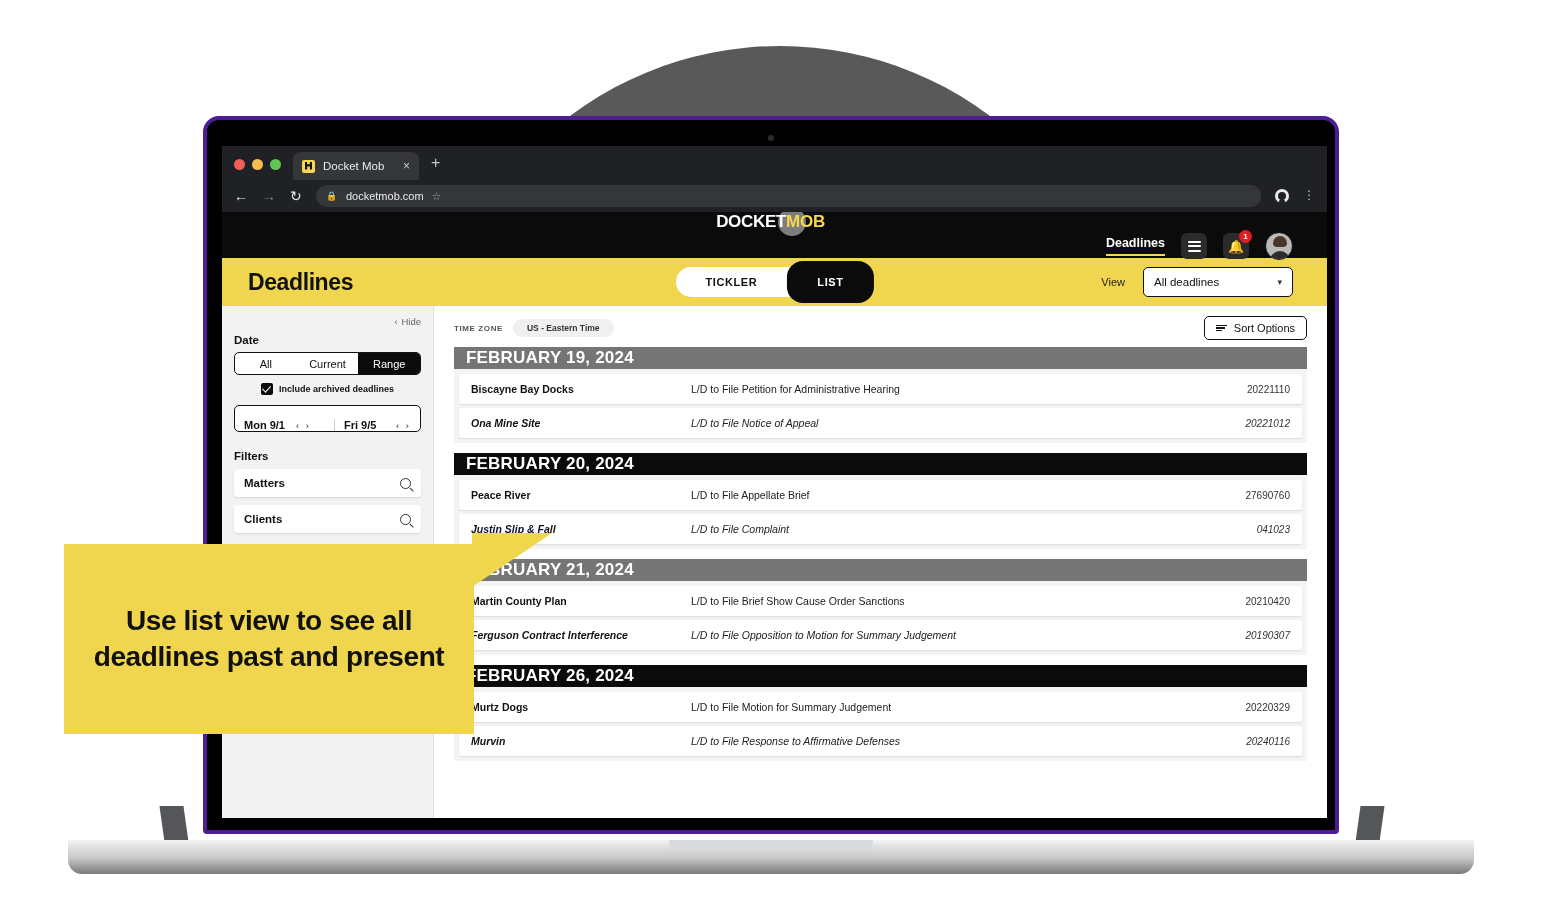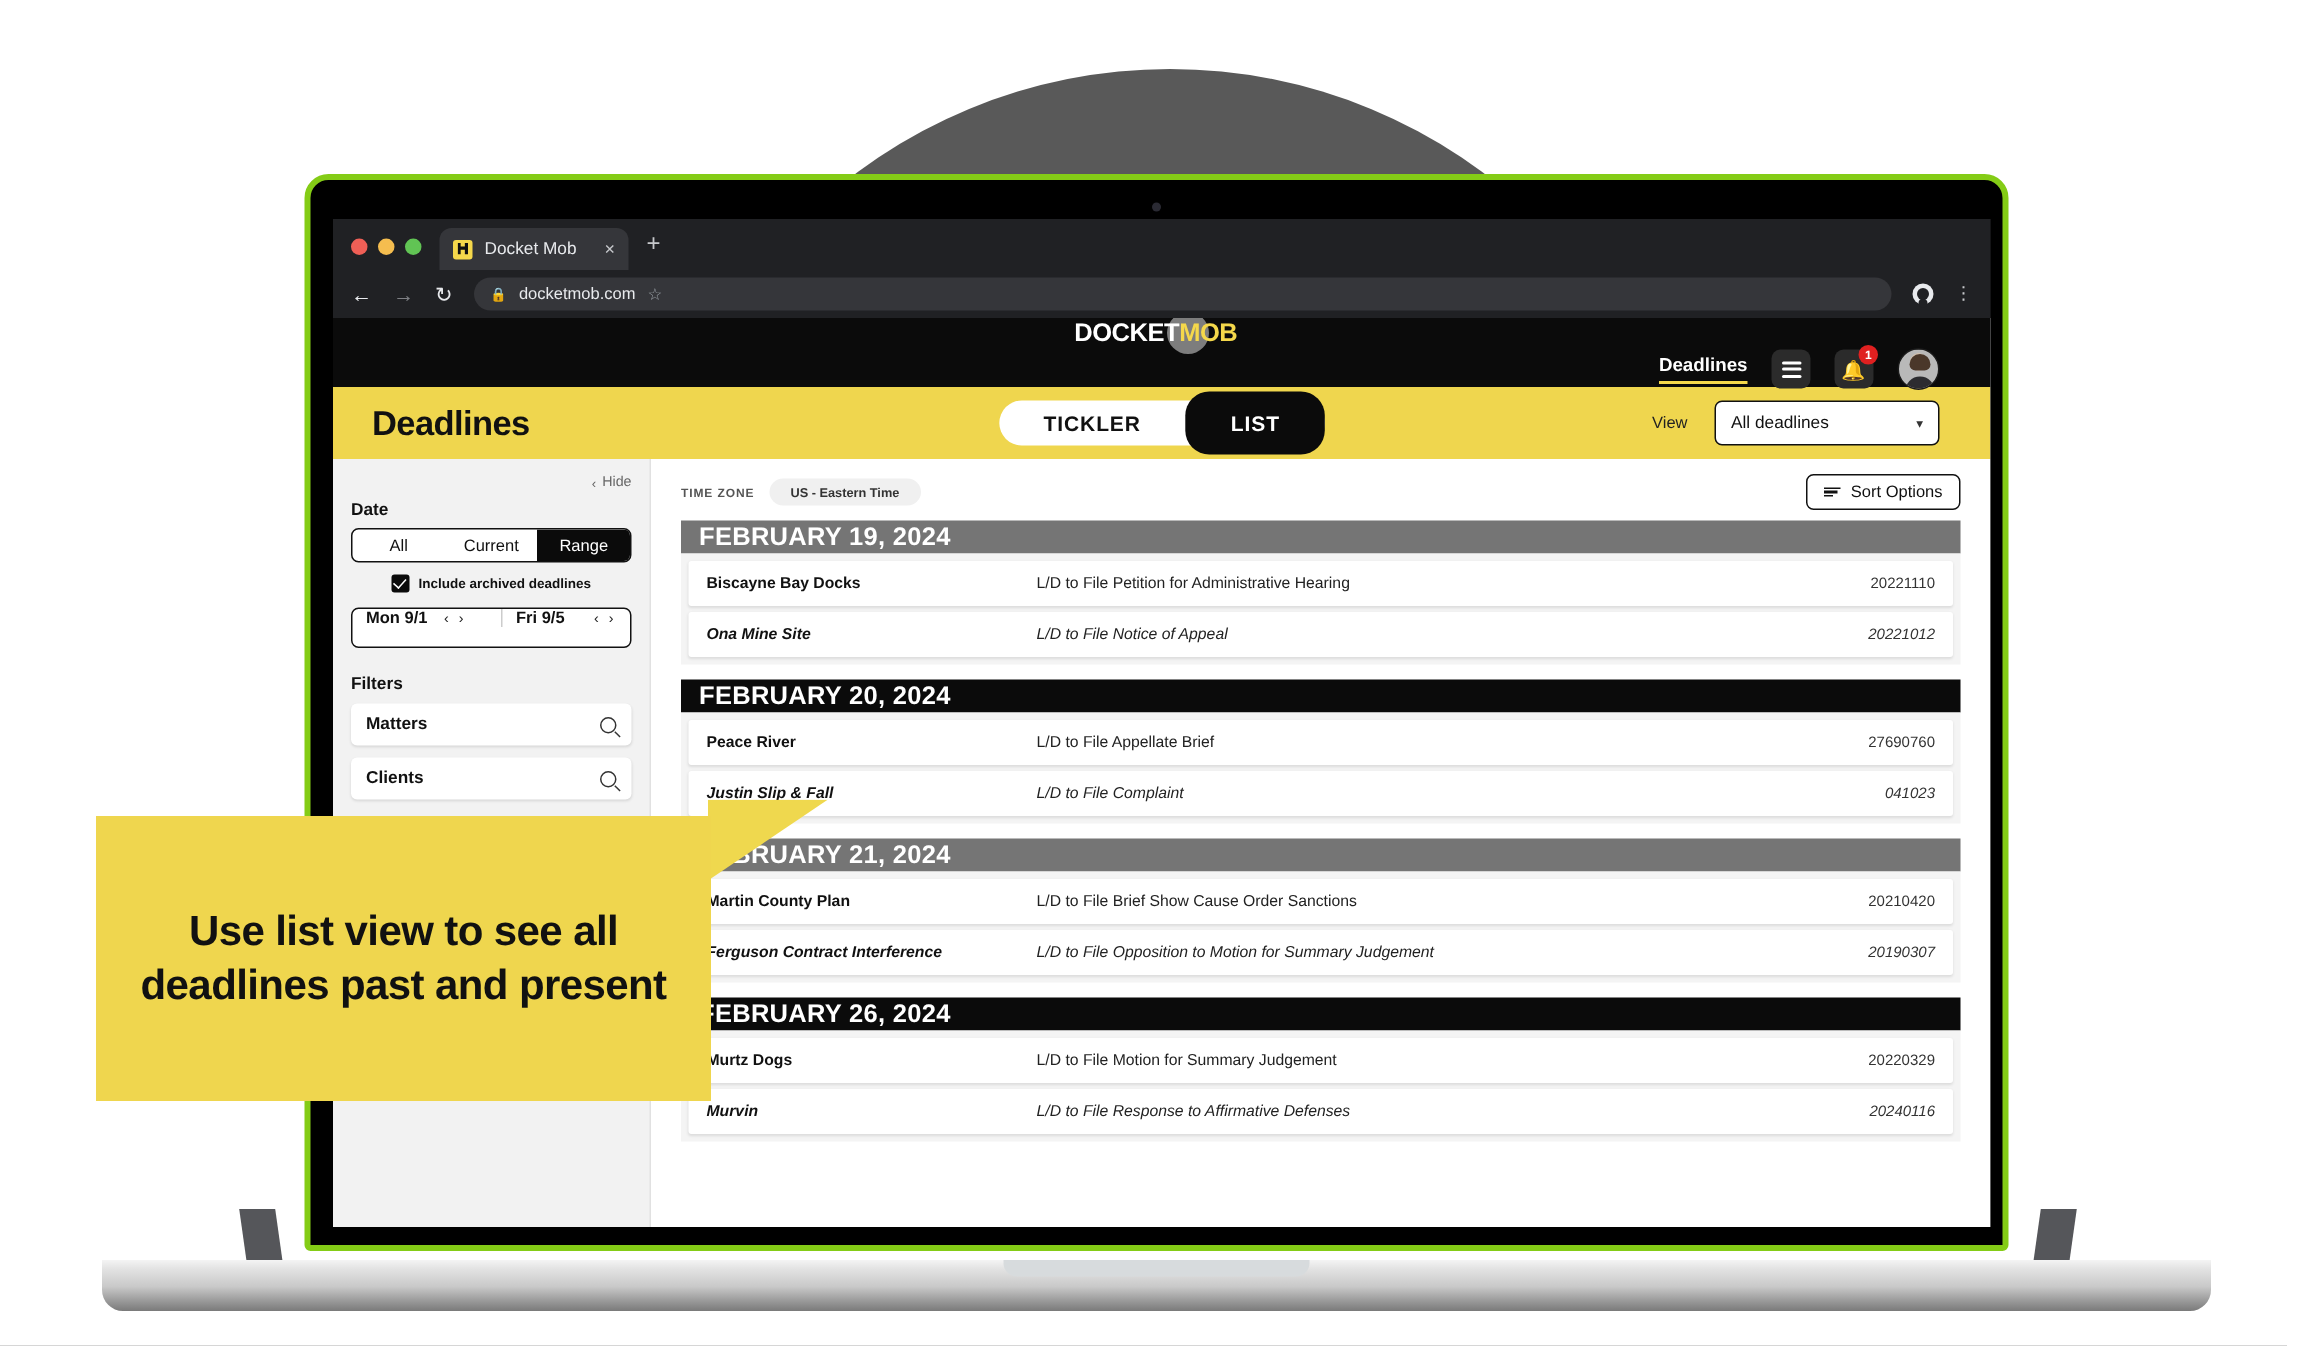--- a/index.html
+++ b/index.html
@@ -19,21 +19,21 @@
     border-radius: 50%;
     background: #595959;
   }
 
   
   .laptop-lid {
     position: absolute;
     left: 203px; top: 116px;
     width: 1136px; height: 718px;
     background: #000;
-    border: 4px solid #84cc16;
+    border: 4px solid #4c1d95;
     border-radius: 16px 16px 4px 4px;
     overflow: hidden;
   }
   .webcam {
     position: absolute; left: 50%; top: 15px;
     width: 6px; height: 6px; margin-left: -3px;
     border-radius: 50%; background: #2a2a33;
   }
   .laptop-base {
     position: absolute;
@@ -104,42 +104,42 @@
   .list-glyph i { display: block; height: 2px; background: #fff; border-radius: 1px; }
   .bell-glyph { color: #fff; font-size: 13px; line-height: 1; }
   .badge { position: absolute; top: -3px; right: -3px; min-width: 13px; height: 13px; border-radius: 7px; background: #e02020; color: #fff; font-size: 8px; font-weight: 700; display: flex; align-items: center; justify-content: center; padding: 0 3px; }
   .avatar { width: 28px; height: 28px; border-radius: 50%; background: radial-gradient(circle at 50% 32%, #cfbfae 0 26%, #b9b9b9 27% 100%); overflow: hidden; position: relative; border: 1px solid #1a1a1a; }
   .avatar::before { content: ""; position: absolute; left: 7px; top: 3px; width: 14px; height: 11px; border-radius: 7px 7px 4px 4px; background: #4a372a; }
   .avatar::after { content: ""; position: absolute; left: 4px; top: 18px; width: 20px; height: 12px; border-radius: 10px 10px 0 0; background: #2c2c30; }
 
   .pagehead { height: 48px; background: #efd64e; display: flex; align-items: center; padding: 0 34px 0 26px; }
   .pagetitle { font-size: 23px; font-weight: 800; color: #111; letter-spacing: -0.4px; }
   .toggle { position: absolute; left: 50%; transform: translateX(-50%); display: flex; background: #fff; border-radius: 16px; height: 30px; align-items: center; }
-  .toggle-opt { font-size: 14px; font-weight: 800; letter-spacing: 0.6px; color: #111; padding: 0 30px; height: 42px; display: flex; align-items: center; border-radius: 16px; }
+  .toggle-opt { font-size: 11px; font-weight: 800; letter-spacing: 0.6px; color: #111; padding: 0 30px; height: 42px; display: flex; align-items: center; border-radius: 16px; }
   .toggle-opt.active { background: #0b0b0b; color: #fff; }
   .viewsel { margin-left: auto; display: flex; align-items: center; gap: 18px; }
   .view-label { font-size: 11px; color: #222; }
   .view-box { width: 150px; height: 30px; background: #fff; border: 1px solid #111; border-radius: 5px; display: flex; align-items: center; padding: 0 10px; font-size: 11.5px; color: #111; }
   .chev { margin-left: auto; font-size: 9px; color: #333; }
 
   .body-row { display: flex; height: 512px; }
 
   
   .sidebar { width: 212px; background: #f2f2f2; padding: 10px 12px 0 12px; border-right: 1px solid #e1e1e1; }
   .hide-row { display: flex; justify-content: flex-end; align-items: center; gap: 4px; font-size: 9.5px; color: #666; margin-bottom: 7px; }
   .hide-chev { font-size: 9px; }
   .side-h { font-size: 11.5px; font-weight: 700; color: #111; margin-bottom: 6px; }
   .seg { display: flex; border: 1px solid #111; border-radius: 5px; overflow: hidden; height: 23px; background: #fff; }
   .seg-opt { flex: 1; display: flex; align-items: center; justify-content: center; font-size: 11px; color: #111; }
   .seg-opt.active { background: #0b0b0b; color: #fff; }
   .chk-row { display: flex; align-items: center; gap: 6px; margin: 8px 0 10px; justify-content: center; }
   .chk { width: 12px; height: 12px; border-radius: 2px; background: #0b0b0b; position: relative; flex: none; }
   .chk::after { content: ""; position: absolute; left: 3px; top: 1px; width: 4px; height: 7px; border: solid #fff; border-width: 0 1.6px 1.6px 0; transform: rotate(42deg); }
   .chk-label { font-size: 9px; font-weight: 700; color: #111; }
-  .daterange { display: flex; align-items: flex-start; height: 27px; border: 1px solid #111; border-radius: 5px; background: #fff; gap: 14px; }
+  .daterange { display: flex; align-items: flex-end; height: 27px; border: 1px solid #111; border-radius: 5px; background: #fff; gap: 14px; }
   .dr-half { flex: 1; display: flex; align-items: center; padding: 0 9px; gap: 6px; }
   .dr-half + .dr-half { border-left: 1px solid #ccc; }
   .dr-date { font-size: 11px; font-weight: 700; color: #111; }
   .dr-arrows { margin-left: auto; font-size: 9.5px; color: #222; letter-spacing: 2px; }
   .filters-h { font-size: 11.5px; font-weight: 700; color: #111; margin: 18px 0 7px; }
   .filter-box { height: 28px; background: #fff; border-radius: 4px; display: flex; align-items: center; padding: 0 10px; margin-bottom: 8px; box-shadow: 0 1px 2px rgba(0,0,0,.12); }
   .filter-label { font-size: 11.5px; font-weight: 700; color: #111; }
   .mag { margin-left: auto; width: 11px; height: 11px; border: 1.4px solid #333; border-radius: 50%; position: relative; }
   .mag::after { content: ""; position: absolute; right: -4px; bottom: -3px; width: 5px; height: 1.4px; background: #333; transform: rotate(45deg); }
 

